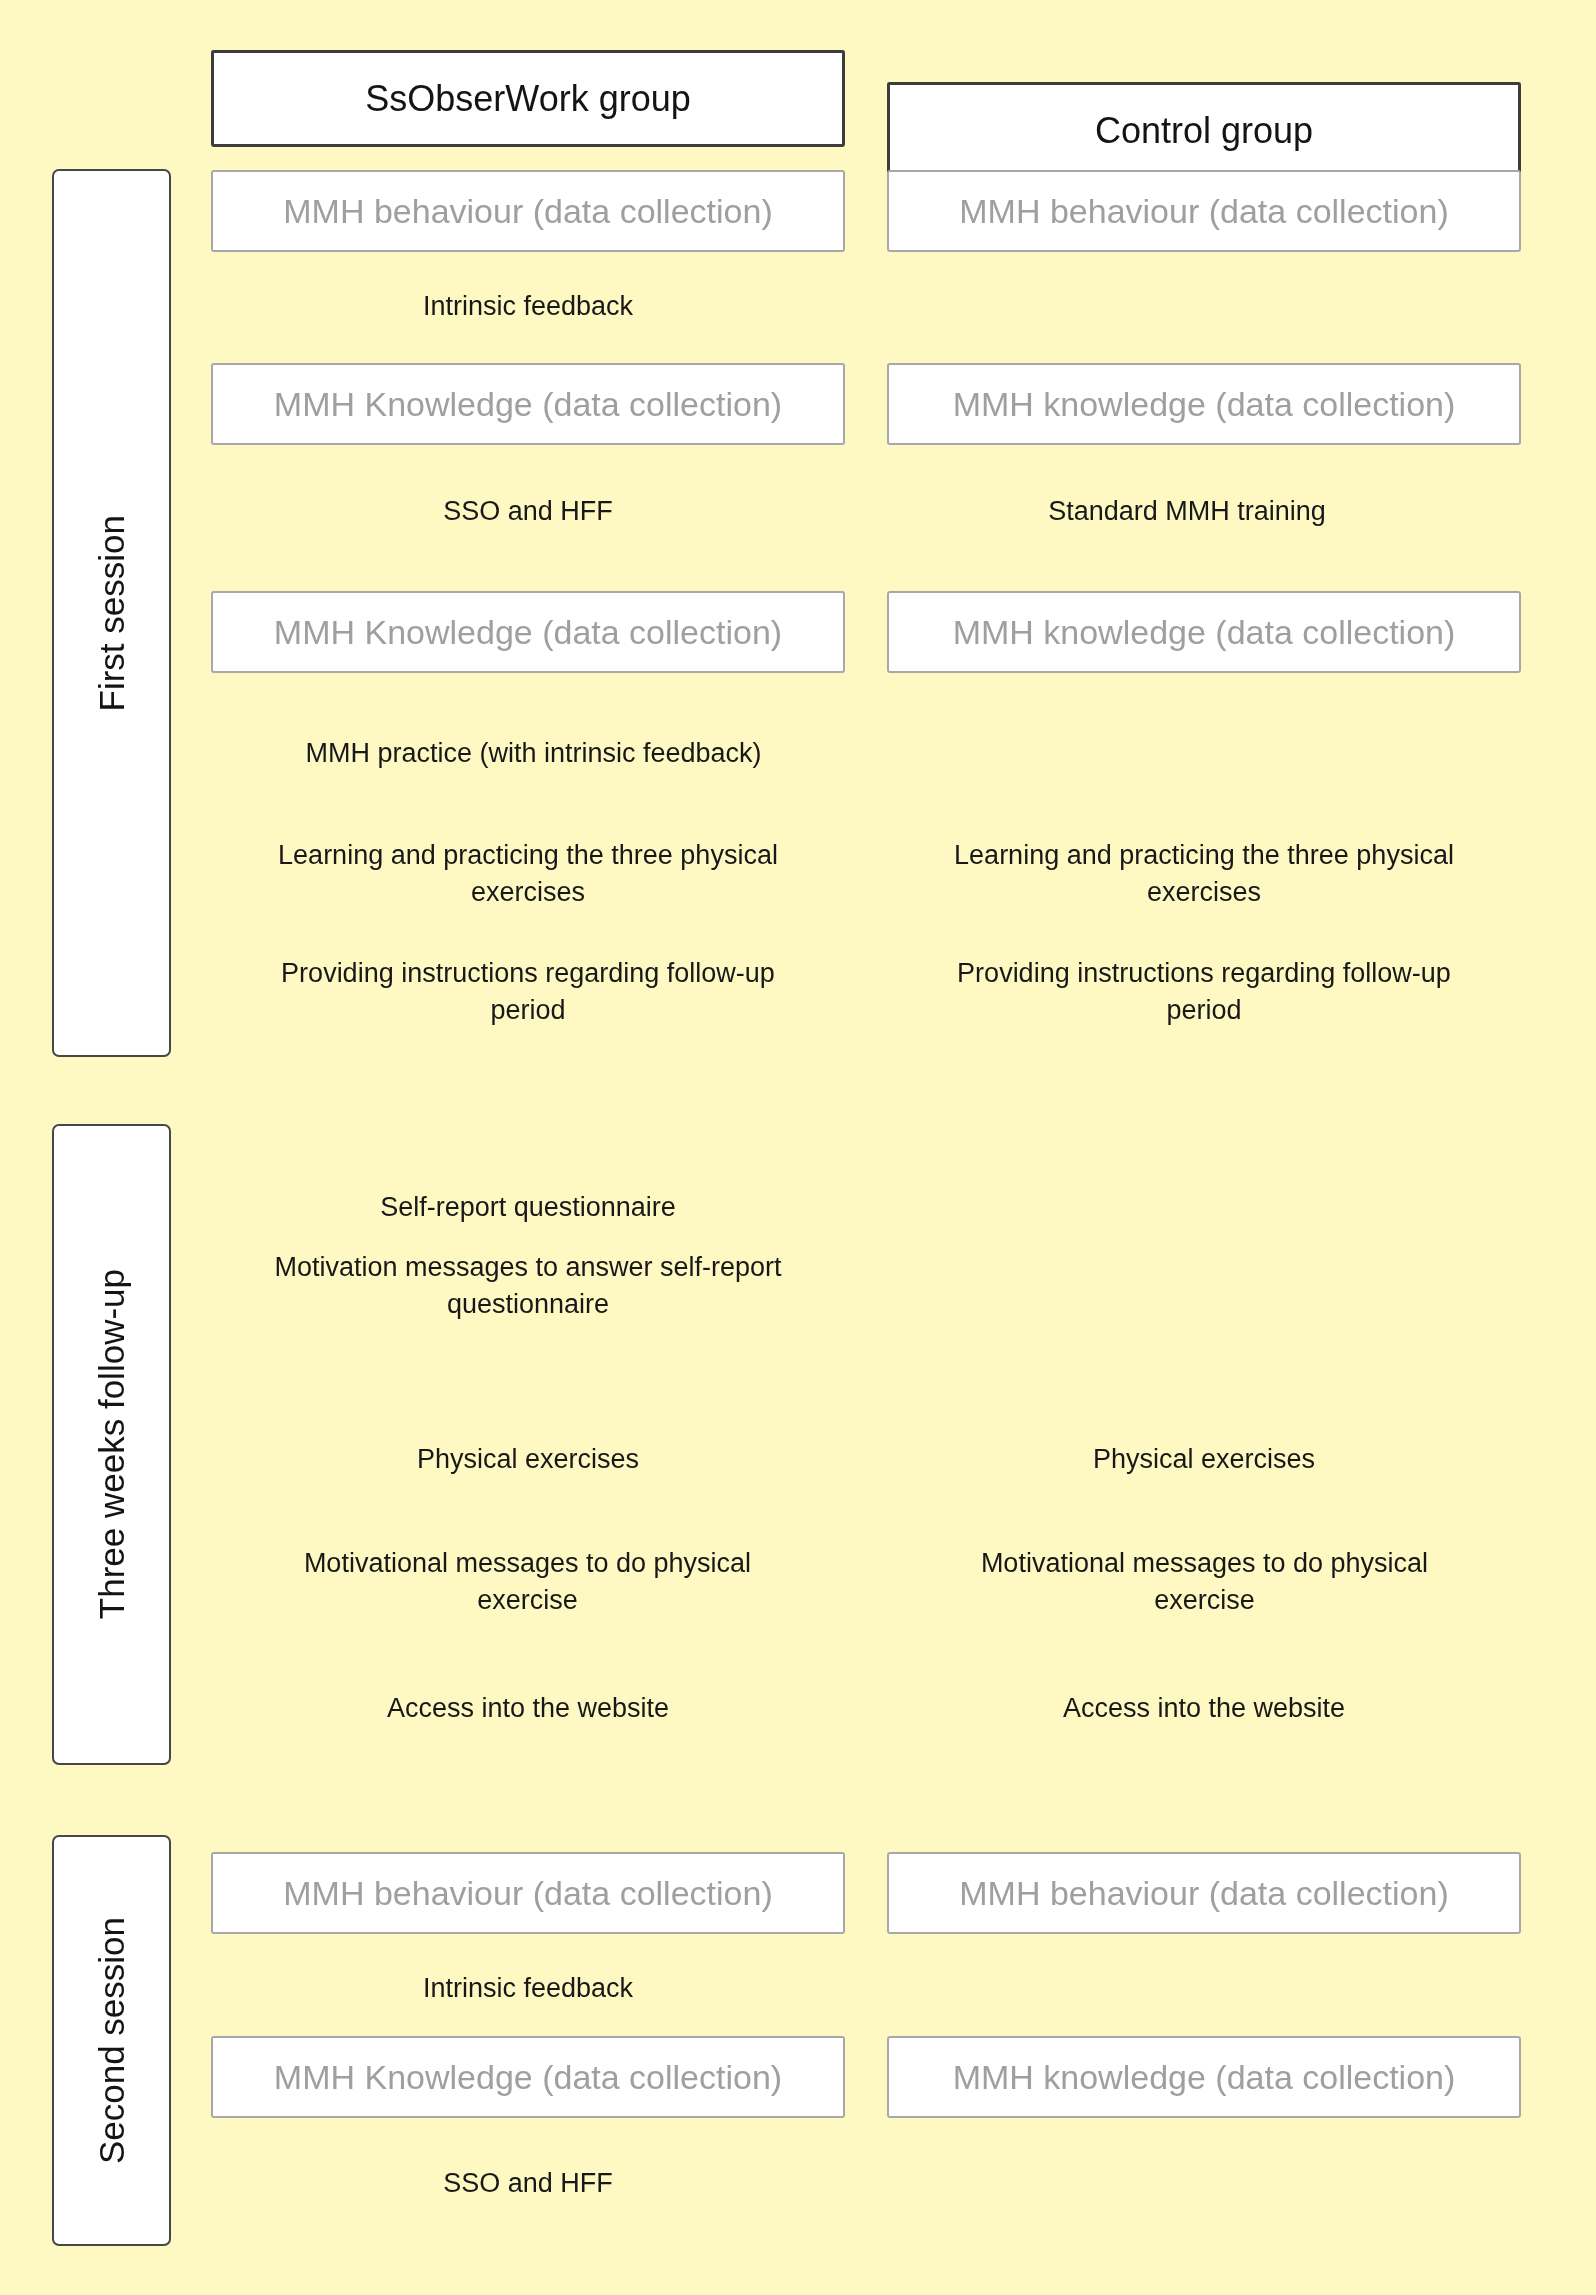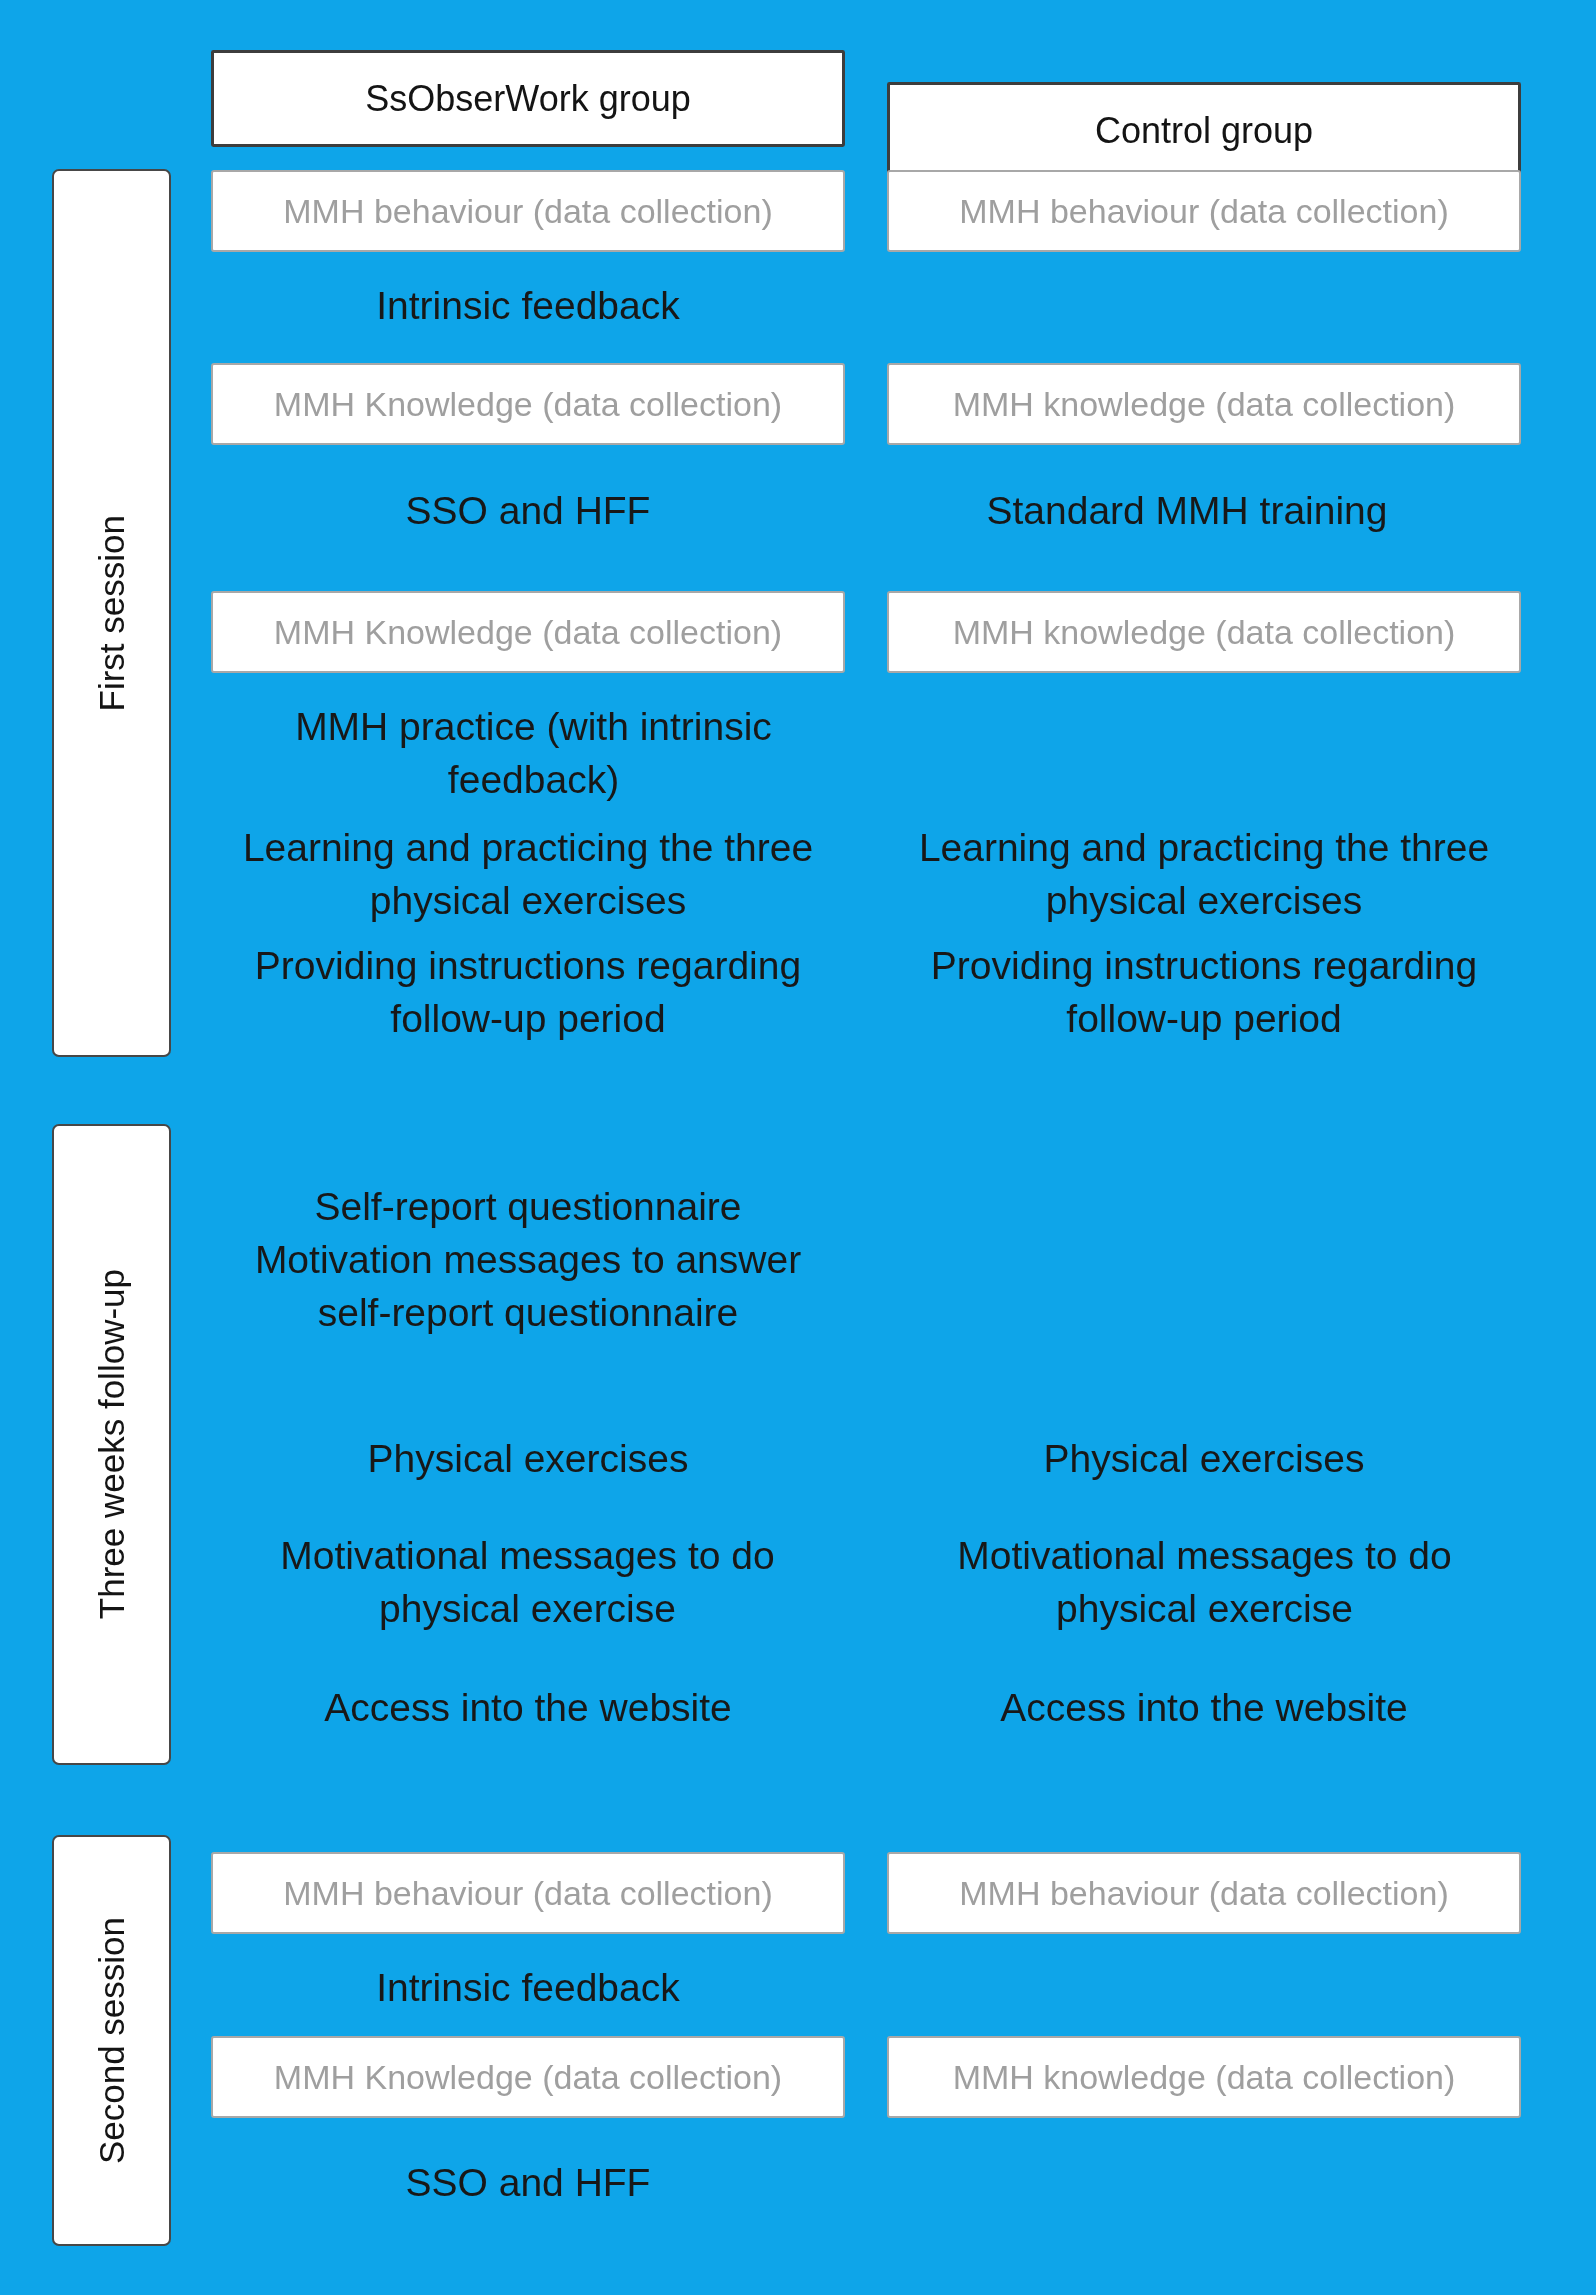--- a/index.html
+++ b/index.html
@@ -1,20 +1,20 @@
 <!DOCTYPE html>
 <html style="font-size:9.4px"><head>
 <meta charset="utf-8">
 <style>
   html, body { margin: 0; padding: 0; background: #ffffff; }
   .canvas {
     position: relative;
     width: 1597px;
     height: 2295px;
-    background: #0ea5e9;
+    background: #fef9c3;
     font-family: "Liberation Sans", sans-serif;
     overflow: hidden;
   }
   
   .hdr {
     position: absolute;
     display: flex;
     align-items: center;
     justify-content: center;
     border: 3.5px solid #3d3d3d;
@@ -55,21 +55,21 @@
     font-size: 34px;
     color: #9f9f9f;
     text-align: center;
     box-sizing: border-box;
   }
   
   .txt {
     position: absolute;
     transform: translateY(-50%);
     text-align: center;
-    font-size: 39px;
+    font-size: 27px;
     line-height: 1.36;
     color: #181818;
   }
 </style>
 </head>
 <body>
 
 <div class="canvas">
 
   <div class="hdr" style="left:211px; top:50px; width:634px; height:97px;">SsObserWork group</div>

